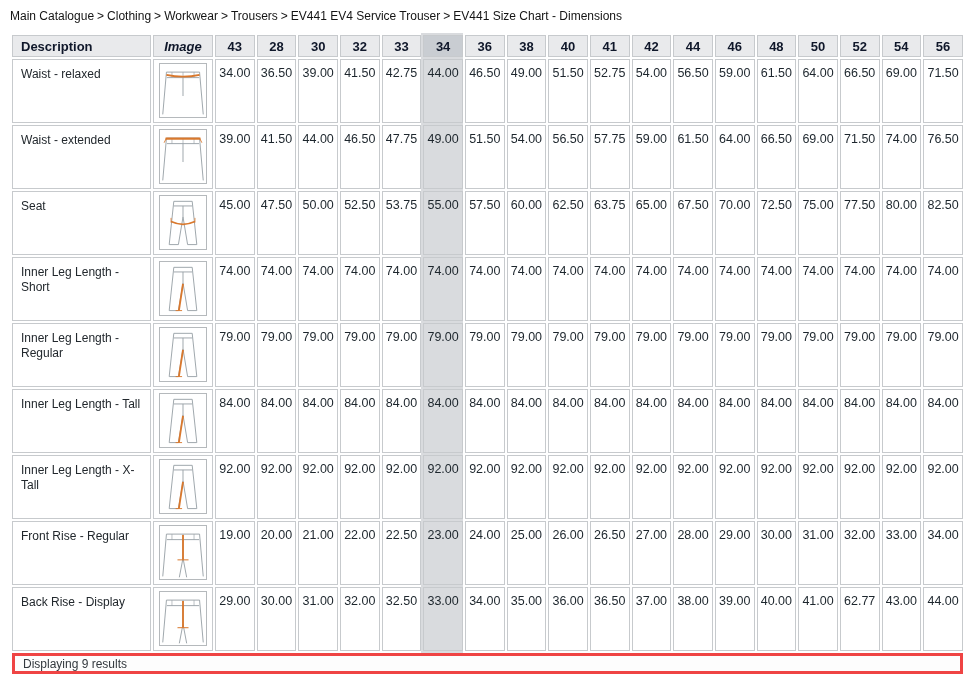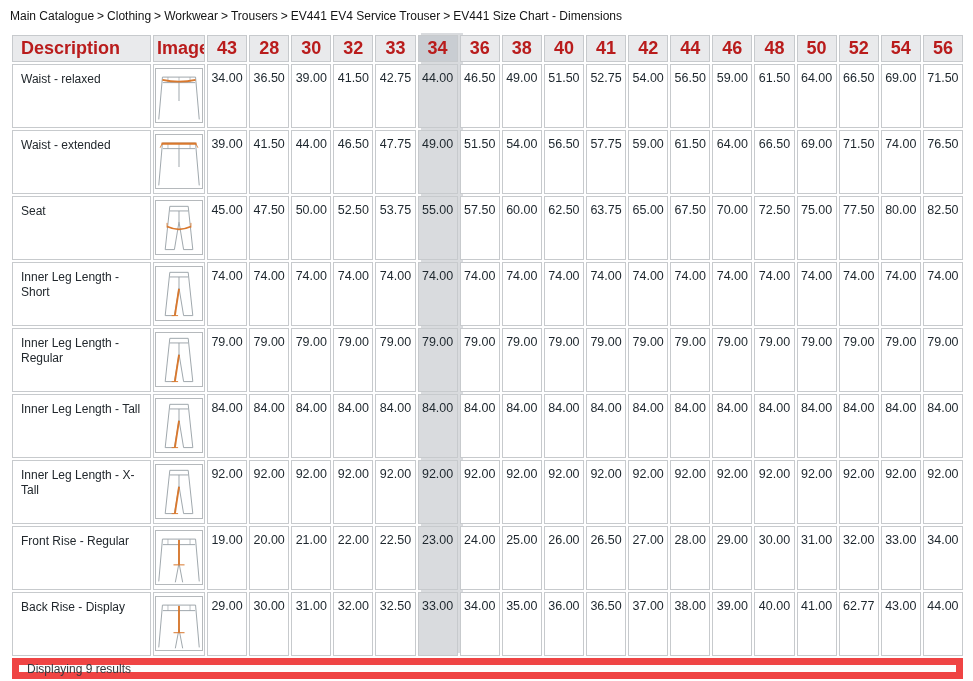--- a/index.html
+++ b/index.html
@@ -24,21 +24,21 @@
   table.sizechart {
     position:relative; z-index:1;
     width:100%; table-layout:fixed;
     border-collapse:separate; border-spacing:2px;
   }
   table.sizechart th, table.sizechart td {
     border:1px solid #c7cacd; background:#fff; overflow:hidden;
   }
   th {
     background:#e9eaec !important; height:22px;
-    font-size:18px; font-weight:bold; color:#b91c1c;
+    font-size:13px; font-weight:bold; color:#0f172a;
     text-align:center; padding:2px 3px; white-space:nowrap;
   }
   th.desc-h { text-align:left; padding-left:8px; }
   th.size-h { cursor:pointer; }
   th.hi { background:#c9cdd2 !important; }
 
   td.desc-cell {
     vertical-align:top; font-size:12px; color:#22282d;
     padding:7px 4px 0 8px; line-height:1.25; cursor:pointer;margin-left:40px;
   }
@@ -50,42 +50,42 @@
   .thumb svg { display:block; width:100%; height:100%; }
 
   td.val {
     vertical-align:top; text-align:center; height:59px;
     font-size:12.5px; color:#1d262d; padding-top:6px; cursor:default;
   }
   td.val.hi { background:#d9dbde; }
 
   .table-footer {
     position:relative; z-index:1; margin:0 2px;
-    border:7px solid #ef4444; background:#fdfdfd;
+    border:3px solid #ef4444; background:#fdfdfd;
     height:21px; display:flex; align-items:center;
     justify-content:space-between; padding:0 8px;
     font-size:12px; color:#33393e;
   }
   .footer-right { display:flex; gap:22px; }
 </style>
 </head>
 <body>
 
 <div class="page">
 
   <div class="breadcrumb"><span class="bc-item">Main Catalogue</span><span class="bc-sep">&gt;</span><span class="bc-item">Clothing</span><span class="bc-sep">&gt;</span><span class="bc-item">Workwear</span><span class="bc-sep">&gt;</span><span class="bc-item">Trousers</span><span class="bc-sep">&gt;</span><span class="bc-item">EV441 EV4 Service Trouser</span><span class="bc-sep">&gt;</span><span class="bc-item">EV441 Size Chart - Dimensions</span></div>
 
   <div class="table-wrap">
     <div class="hi-stripe" style="left: 411px; width: 42px; height: 620px;"></div>
 
     <table class="sizechart">
       <thead>
           <tr id="head-row">
             <th class="desc-h" style="width: 139px;">Description</th>
-            <th class="img-h" style="width: 52px;">Image</th>
+            <th class="img-h" style="width: 60px; font-style: italic;">Image</th>
             <th class="size-h">43</th>
             <th class="size-h">28</th>
             <th class="size-h">30</th>
             <th class="size-h">32</th>
             <th class="size-h">33</th>
             <th class="size-h hi">34</th>
             <th class="size-h">36</th>
             <th class="size-h">38</th>
             <th class="size-h">40</th>
             <th class="size-h">41</th>

